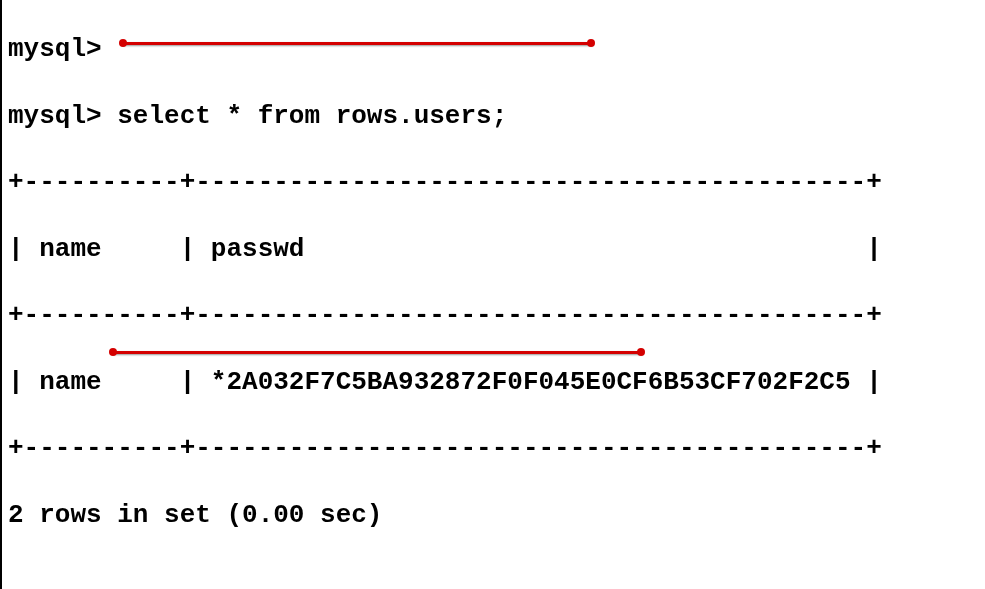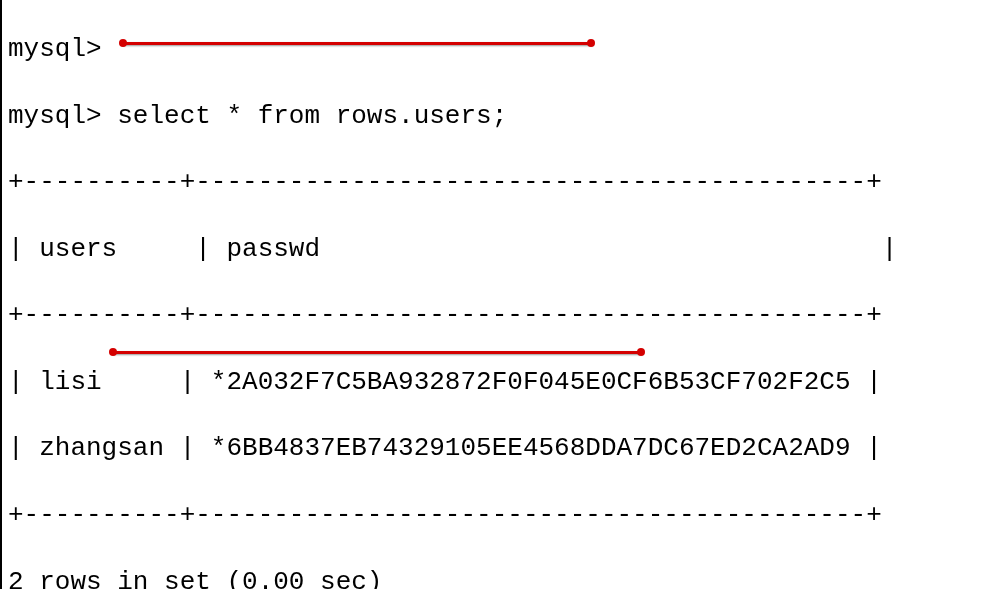--- a/index.html
+++ b/index.html
@@ -16,20 +16,21 @@
       position: relative;
     }
     .terminal {
       border-left: 2px solid #000;
       padding-left: 6px;
       white-space: pre;
       position: relative;
     }
     .line {
       white-space: pre;
+      font-weight: bold;
     }
     .underline-1 {
       position: absolute;
       top: 42px;
       left: 120px;
       width: 470px;
       height: 3px;
       background: #d40000;
       box-shadow: 1px 1px 2px rgba(0,0,0,0.4);
     }
@@ -67,24 +68,23 @@
     .underline-2::before { left: -3px; }
     .underline-2::after { right: -3px; }
   </style>
 </head>
 <body>
 
 <div class="terminal">
 <div class="line">mysql&gt;</div>
 <div class="line"><span>mysql&gt; </span><span>select * from rows.users;</span></div>
 <div class="line">+----------+-------------------------------------------+</div>
-<div class="line">| users     | passwd                                    |</div>
+<div class="line">| name     | passwd                                    |</div>
 <div class="line">+----------+-------------------------------------------+</div>
-<div class="line">| lisi     | *2A032F7C5BA932872F0F045E0CF6B53CF702F2C5 |</div>
-<div class="line">| zhangsan | *6BB4837EB74329105EE4568DDA7DC67ED2CA2AD9 |</div>
+<div class="line">| name     | *2A032F7C5BA932872F0F045E0CF6B53CF702F2C5 |</div>
 <div class="line">+----------+-------------------------------------------+</div>
 <div class="line">2 rows in set (0.00 sec)</div>
 <div class="line"></div>
 
 
 
 
 
 
 

